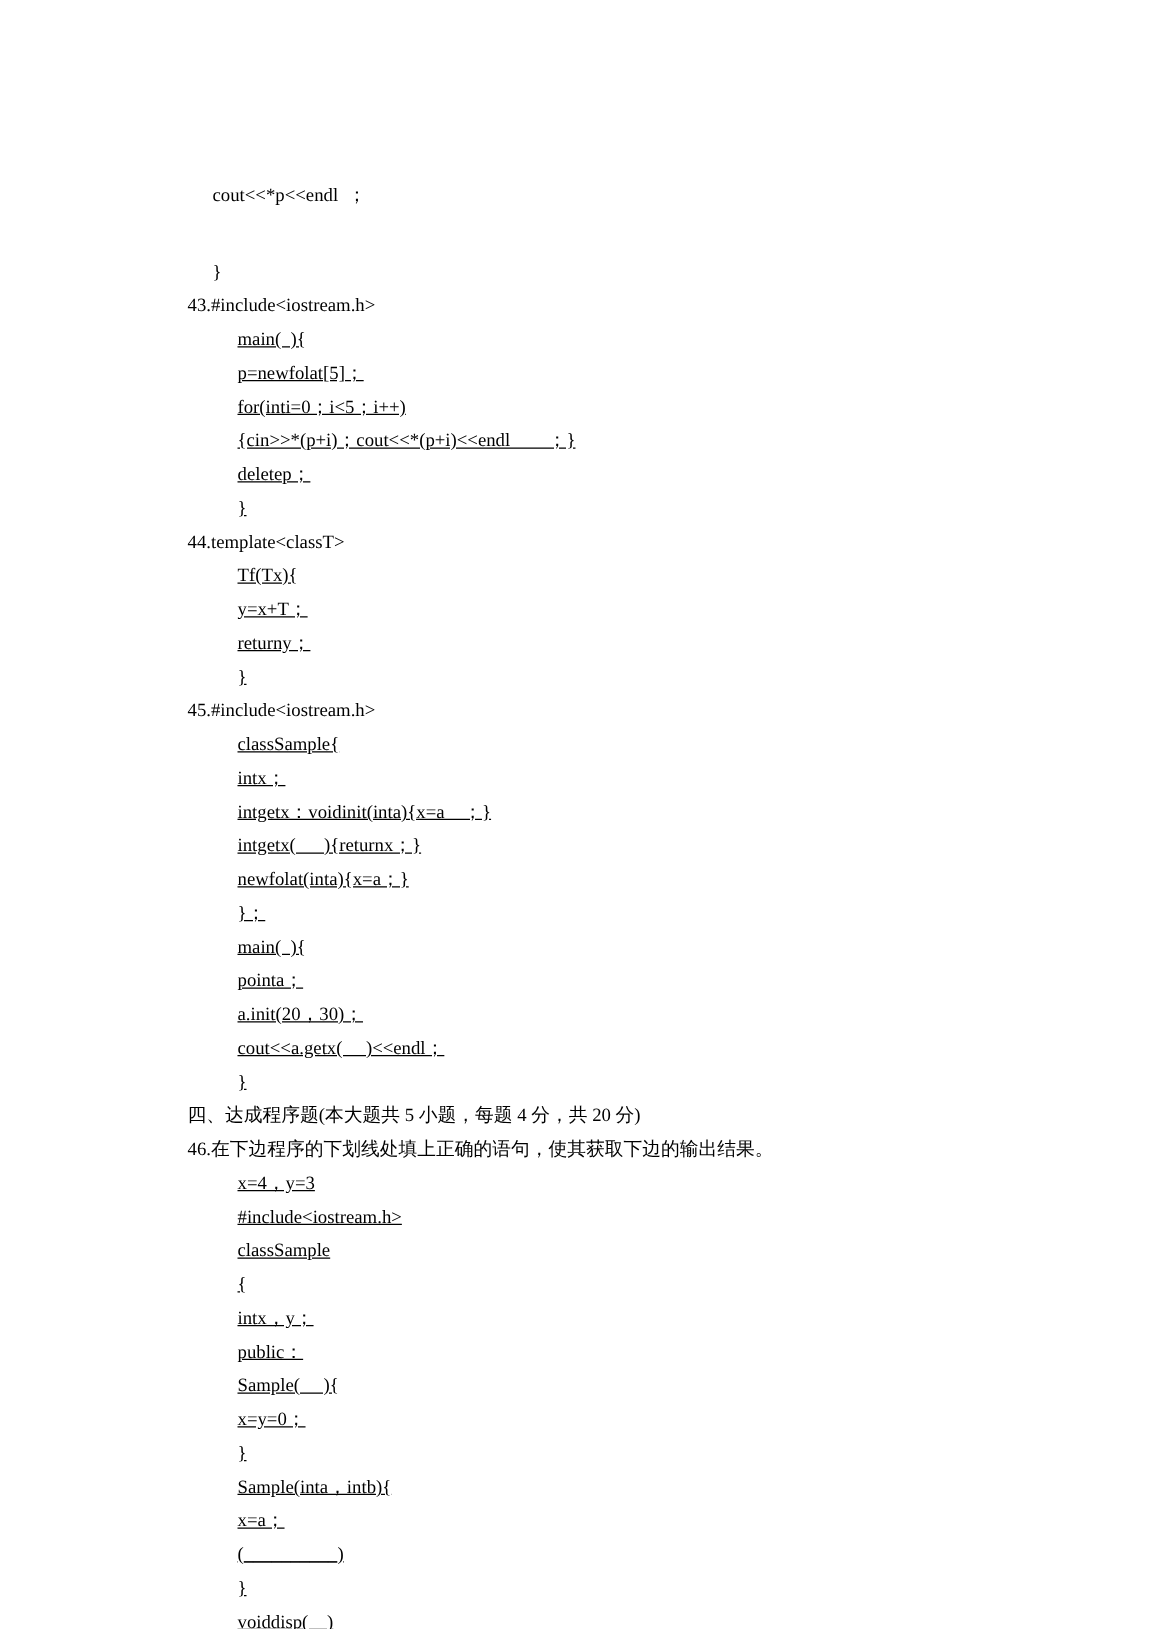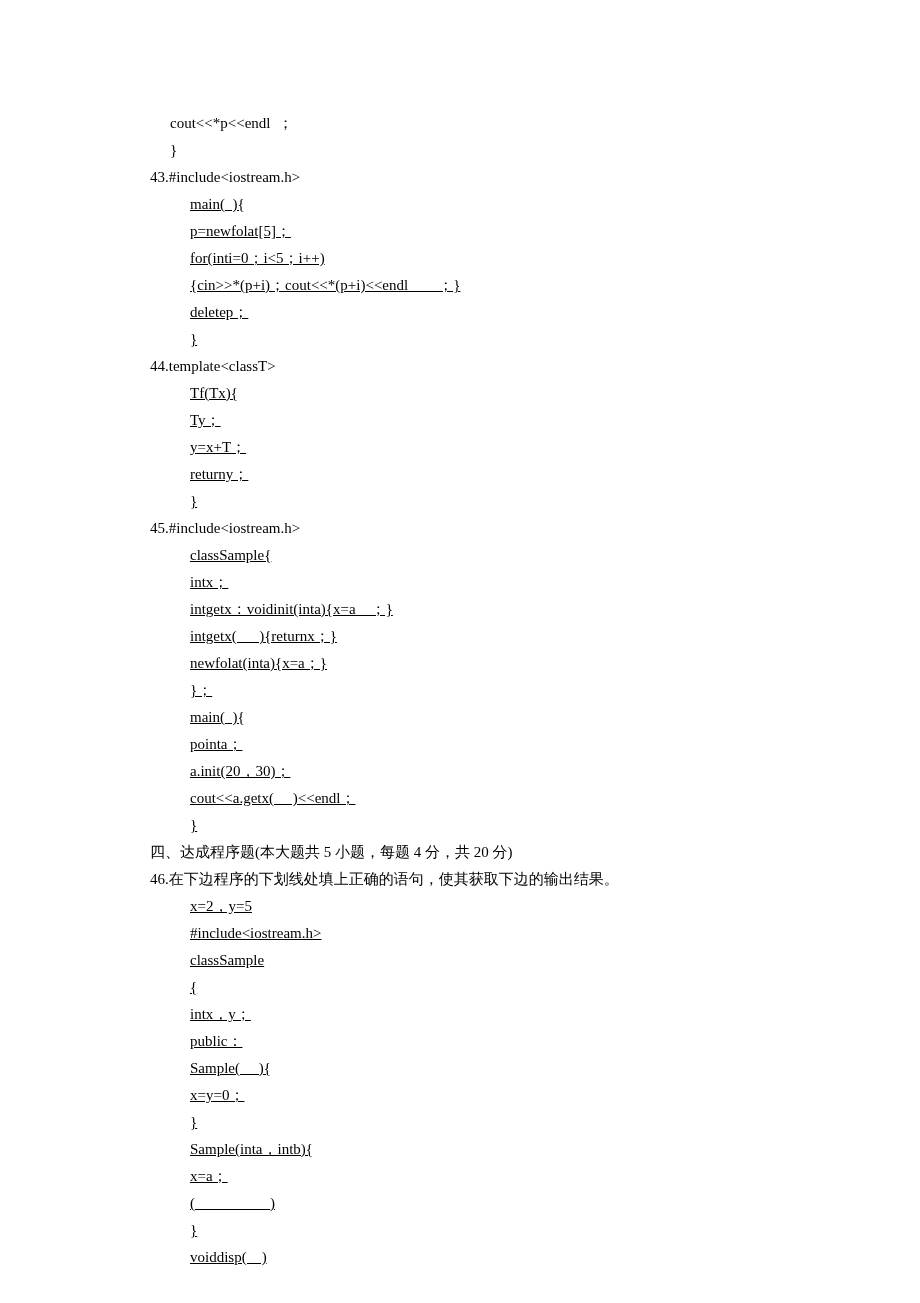--- a/index.html
+++ b/index.html
@@ -16,56 +16,55 @@
     font-family: "SimSun", "Songti SC", "STSong", "Times New Roman", serif;
     font-size: 15px;
     line-height: 27px;
     color: #000;
   }
   .line {
     white-space: pre;
   }
   .indent1 { padding-left: 0; }
   .indent2 { padding-left: 40px; text-decoration: underline; }
-  .indent1a { padding-left: 20px; }
+  .indent1a { padding-left: 20px; margin-top: 34px; }
 </style>
 </head>
 <body>
 
 <div class="page" id="page-root">
     <div class="line indent1a">cout&lt;&lt;*p&lt;&lt;endl  ；</div>
     <div class="line indent1a">}</div>
     <div class="line indent1">43.#include&lt;iostream.h&gt;</div>
     <div class="line indent2">main(  ){</div>
     <div class="line indent2">p=newfolat[5]；</div>
     <div class="line indent2">for(inti=0；i&lt;5；i++)</div>
     <div class="line indent2">{cin&gt;&gt;*(p+i)；cout&lt;&lt;*(p+i)&lt;&lt;endl        ；}</div>
     <div class="line indent2">deletep；</div>
     <div class="line indent2">}</div>
     <div class="line indent1">44.template&lt;classT&gt;</div>
     <div class="line indent2">Tf(Tx){</div>
-    <div class="line indent2">Ty；</div>
     <div class="line indent2">y=x+T；</div>
     <div class="line indent2">returny；</div>
     <div class="line indent2">}</div>
     <div class="line indent1">45.#include&lt;iostream.h&gt;</div>
     <div class="line indent2">classSample{</div>
     <div class="line indent2">intx；</div>
     <div class="line indent2">intgetx：voidinit(inta){x=a    ；}</div>
     <div class="line indent2">intgetx(      ){returnx；}</div>
     <div class="line indent2">newfolat(inta){x=a；}</div>
     <div class="line indent2">}；</div>
     <div class="line indent2">main(  ){</div>
     <div class="line indent2">pointa；</div>
     <div class="line indent2">a.init(20，30)；</div>
     <div class="line indent2">cout&lt;&lt;a.getx(     )&lt;&lt;endl；</div>
     <div class="line indent2">}</div>
     <div class="line indent1">四、达成程序题(本大题共 5 小题，每题 4 分，共 20 分)</div>
     <div class="line indent1">46.在下边程序的下划线处填上正确的语句，使其获取下边的输出结果。</div>
-    <div class="line indent2">x=2，y=5</div>
+    <div class="line indent2">x=4，y=3</div>
     <div class="line indent2">#include&lt;iostream.h&gt;</div>
     <div class="line indent2">classSample</div>
     <div class="line indent2">{</div>
     <div class="line indent2">intx，y；</div>
     <div class="line indent2">public：</div>
     <div class="line indent2">Sample(     ){</div>
     <div class="line indent2">x=y=0；</div>
     <div class="line indent2">}</div>
     <div class="line indent2">Sample(inta，intb){</div>
     <div class="line indent2">x=a；</div>

